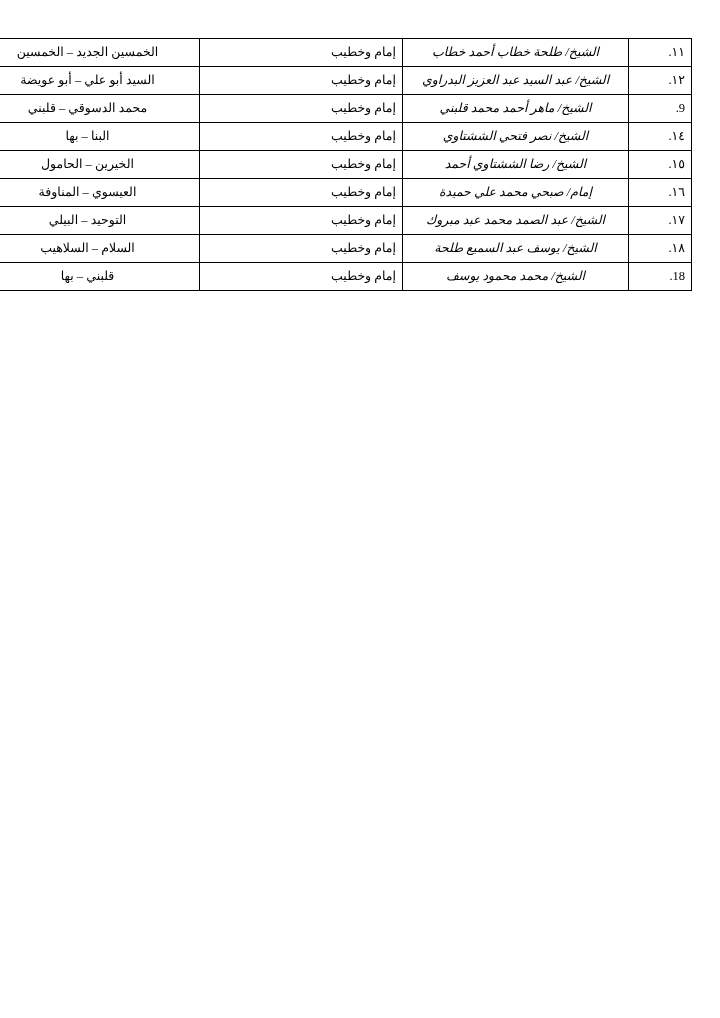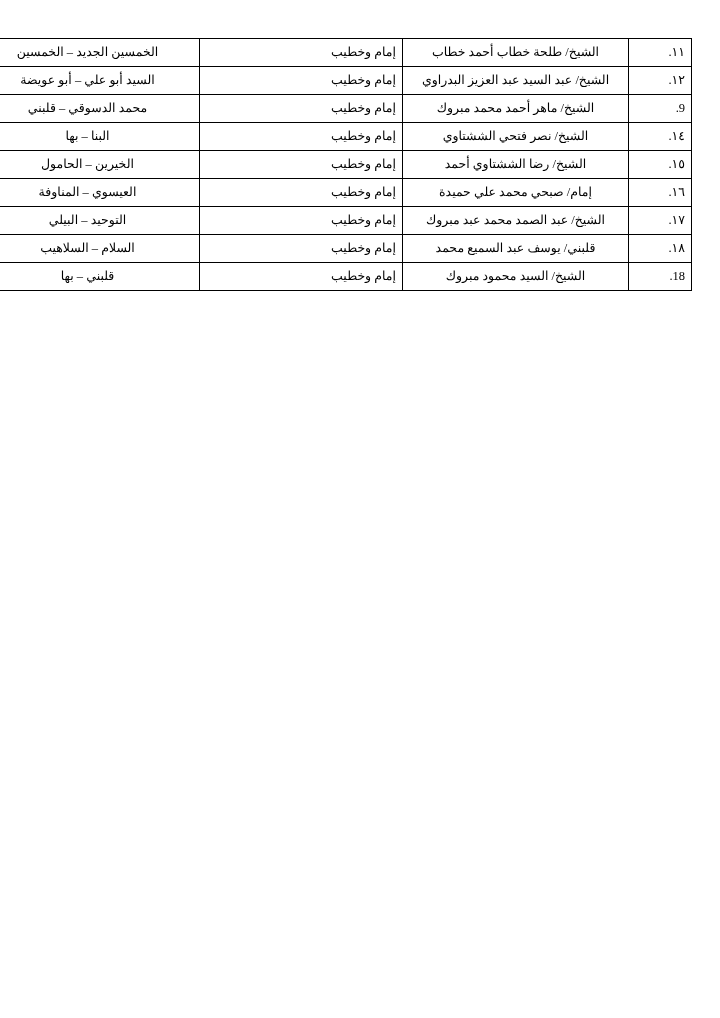--- a/index.html
+++ b/index.html
@@ -38,20 +38,21 @@
     overflow: hidden;
   }
   td.col-num {
     width: 50px;
     text-align: right;
     direction: rtl;
   }
   td.col-name {
     width: 213px;
     text-align: center;
+    font-style: italic;
   }
   td.col-role {
     width: 190px;
     text-align: right;
   }
   td.col-mosque {
     width: 211px;
     text-align: center;
   }
 </style>
@@ -68,21 +69,21 @@
         <td class="col-mosque">الخمسين الجديد – الخمسين</td>
       </tr>
       <tr>
         <td class="col-num">١٢.</td>
         <td class="col-name">الشيخ/ عبد السيد عبد العزيز البدراوي</td>
         <td class="col-role">إمام وخطيب</td>
         <td class="col-mosque">السيد أبو علي – أبو عويضة</td>
       </tr>
       <tr>
         <td class="col-num">9.</td>
-        <td class="col-name">الشيخ/ ماهر أحمد محمد مبروك</td>
+        <td class="col-name">الشيخ/ ماهر أحمد محمد قلبني</td>
         <td class="col-role">إمام وخطيب</td>
         <td class="col-mosque">محمد الدسوقي – قلبني</td>
       </tr>
       <tr>
         <td class="col-num">١٤.</td>
         <td class="col-name">الشيخ/ نصر فتحي الششتاوي</td>
         <td class="col-role">إمام وخطيب</td>
         <td class="col-mosque">البنا – بها</td>
       </tr>
       <tr>
@@ -98,25 +99,25 @@
         <td class="col-mosque">العيسوي – المناوفة</td>
       </tr>
       <tr>
         <td class="col-num">١٧.</td>
         <td class="col-name">الشيخ/ عبد الصمد محمد عبد مبروك</td>
         <td class="col-role">إمام وخطيب</td>
         <td class="col-mosque">التوحيد – البيلي</td>
       </tr>
       <tr>
         <td class="col-num">١٨.</td>
-        <td class="col-name">قلبني/ يوسف عبد السميع محمد</td>
+        <td class="col-name">الشيخ/ يوسف عبد السميع طلحة</td>
         <td class="col-role">إمام وخطيب</td>
         <td class="col-mosque">السلام – السلاهيب</td>
       </tr>
       <tr>
         <td class="col-num">18.</td>
-        <td class="col-name">الشيخ/ السيد محمود مبروك</td>
+        <td class="col-name">الشيخ/ محمد محمود يوسف</td>
         <td class="col-role">إمام وخطيب</td>
         <td class="col-mosque">قلبني – بها</td>
       </tr>
     </tbody>
   </table>
 </div>
 
 </body></html>

